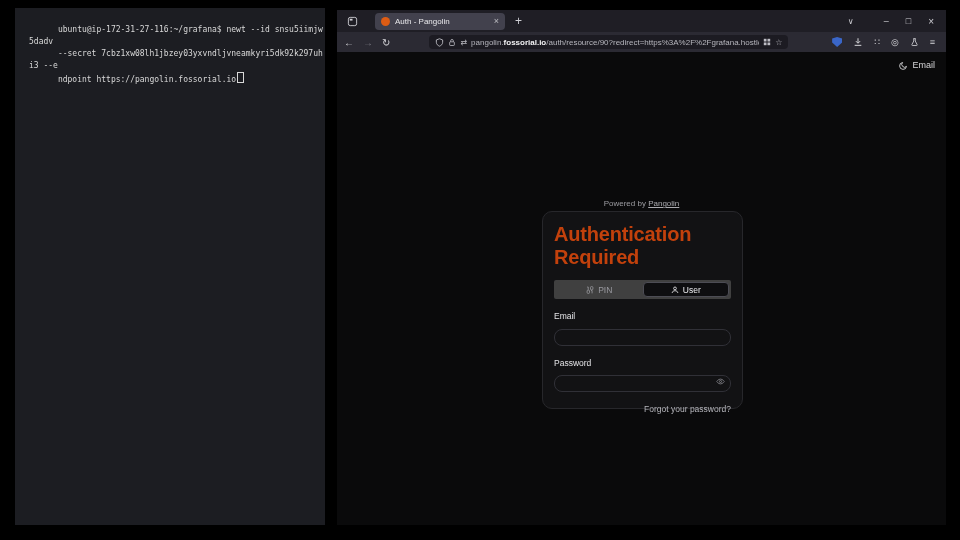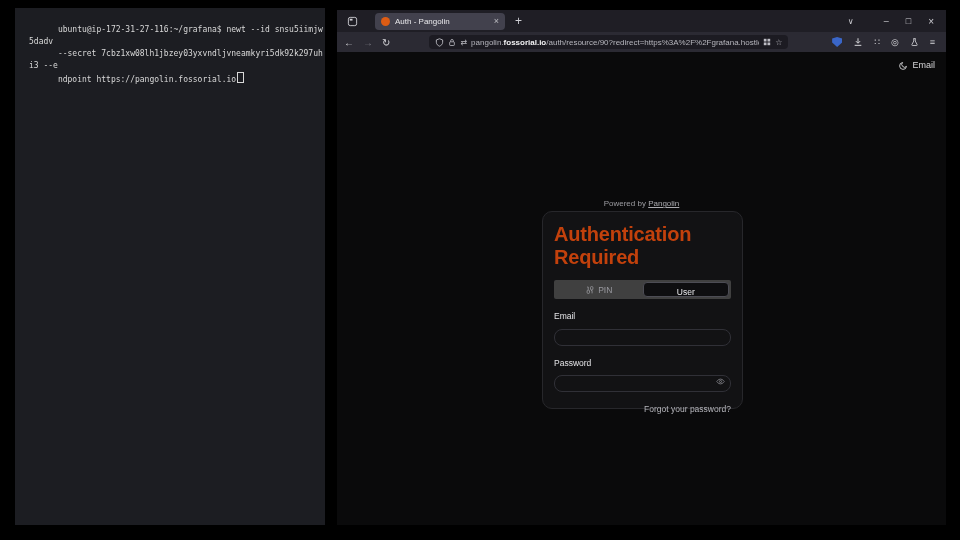--- a/index.html
+++ b/index.html
@@ -52,21 +52,21 @@
   .powered a{color:#aaaaaf;text-decoration:underline;}
 
   .card{position:absolute;left:205px;top:159px;width:201px;height:198px;background:#121214;
         border:1px solid #27272b;border-radius:10px;padding:11px;box-sizing:border-box;}
   .card-title{font-size:20px;font-weight:bold;color:#c2410c;letter-spacing:-.2px;}
   .card-sub{margin-top:5px;font-size:8.5px;color:#9a9aa0;}
   .seg{margin-top:11px;height:19px;background:#404040;border-radius:2px;display:flex;
        padding:2px;box-sizing:border-box;}
   .seg-btn{flex:1;display:flex;align-items:center;justify-content:center;gap:4px;
            font-size:8.5px;color:#9a9aa0;border-radius:4px;border:1px solid transparent;}
-  .seg-btn.active{background:#0e0e10;border:1px solid #4c4c54;color:#ededf0;flex-direction:column;}
+  .seg-btn.active{background:#0e0e10;border:1px solid #4c4c54;color:#ededf0;}
   .flabel{margin-top:12px;font-size:8.5px;color:#e4e4e7;}
   .inwrap{position:relative;margin-top:5px;}
   .tinput{width:100%;height:17px;background:#121214;border:1px solid #303037;border-radius:8px;
           box-sizing:border-box;color:#e4e4e7;padding:0 7px;font-size:9px;outline:none;
           font-family:"Liberation Sans",sans-serif;}
   .eye{position:absolute;right:6px;top:4px;color:#8d8d94;display:flex;}
   .forgot{margin-top:12px;text-align:right;font-size:8.5px;color:#b6b6bc;}
   .login{margin-top:8px;width:100%;height:17px;background:#ec5f07;border:none;border-radius:8px;
          color:#fff;font-size:8.5px;font-weight:bold;display:flex;align-items:center;
          justify-content:center;gap:4px;font-family:"Liberation Sans",sans-serif;}

